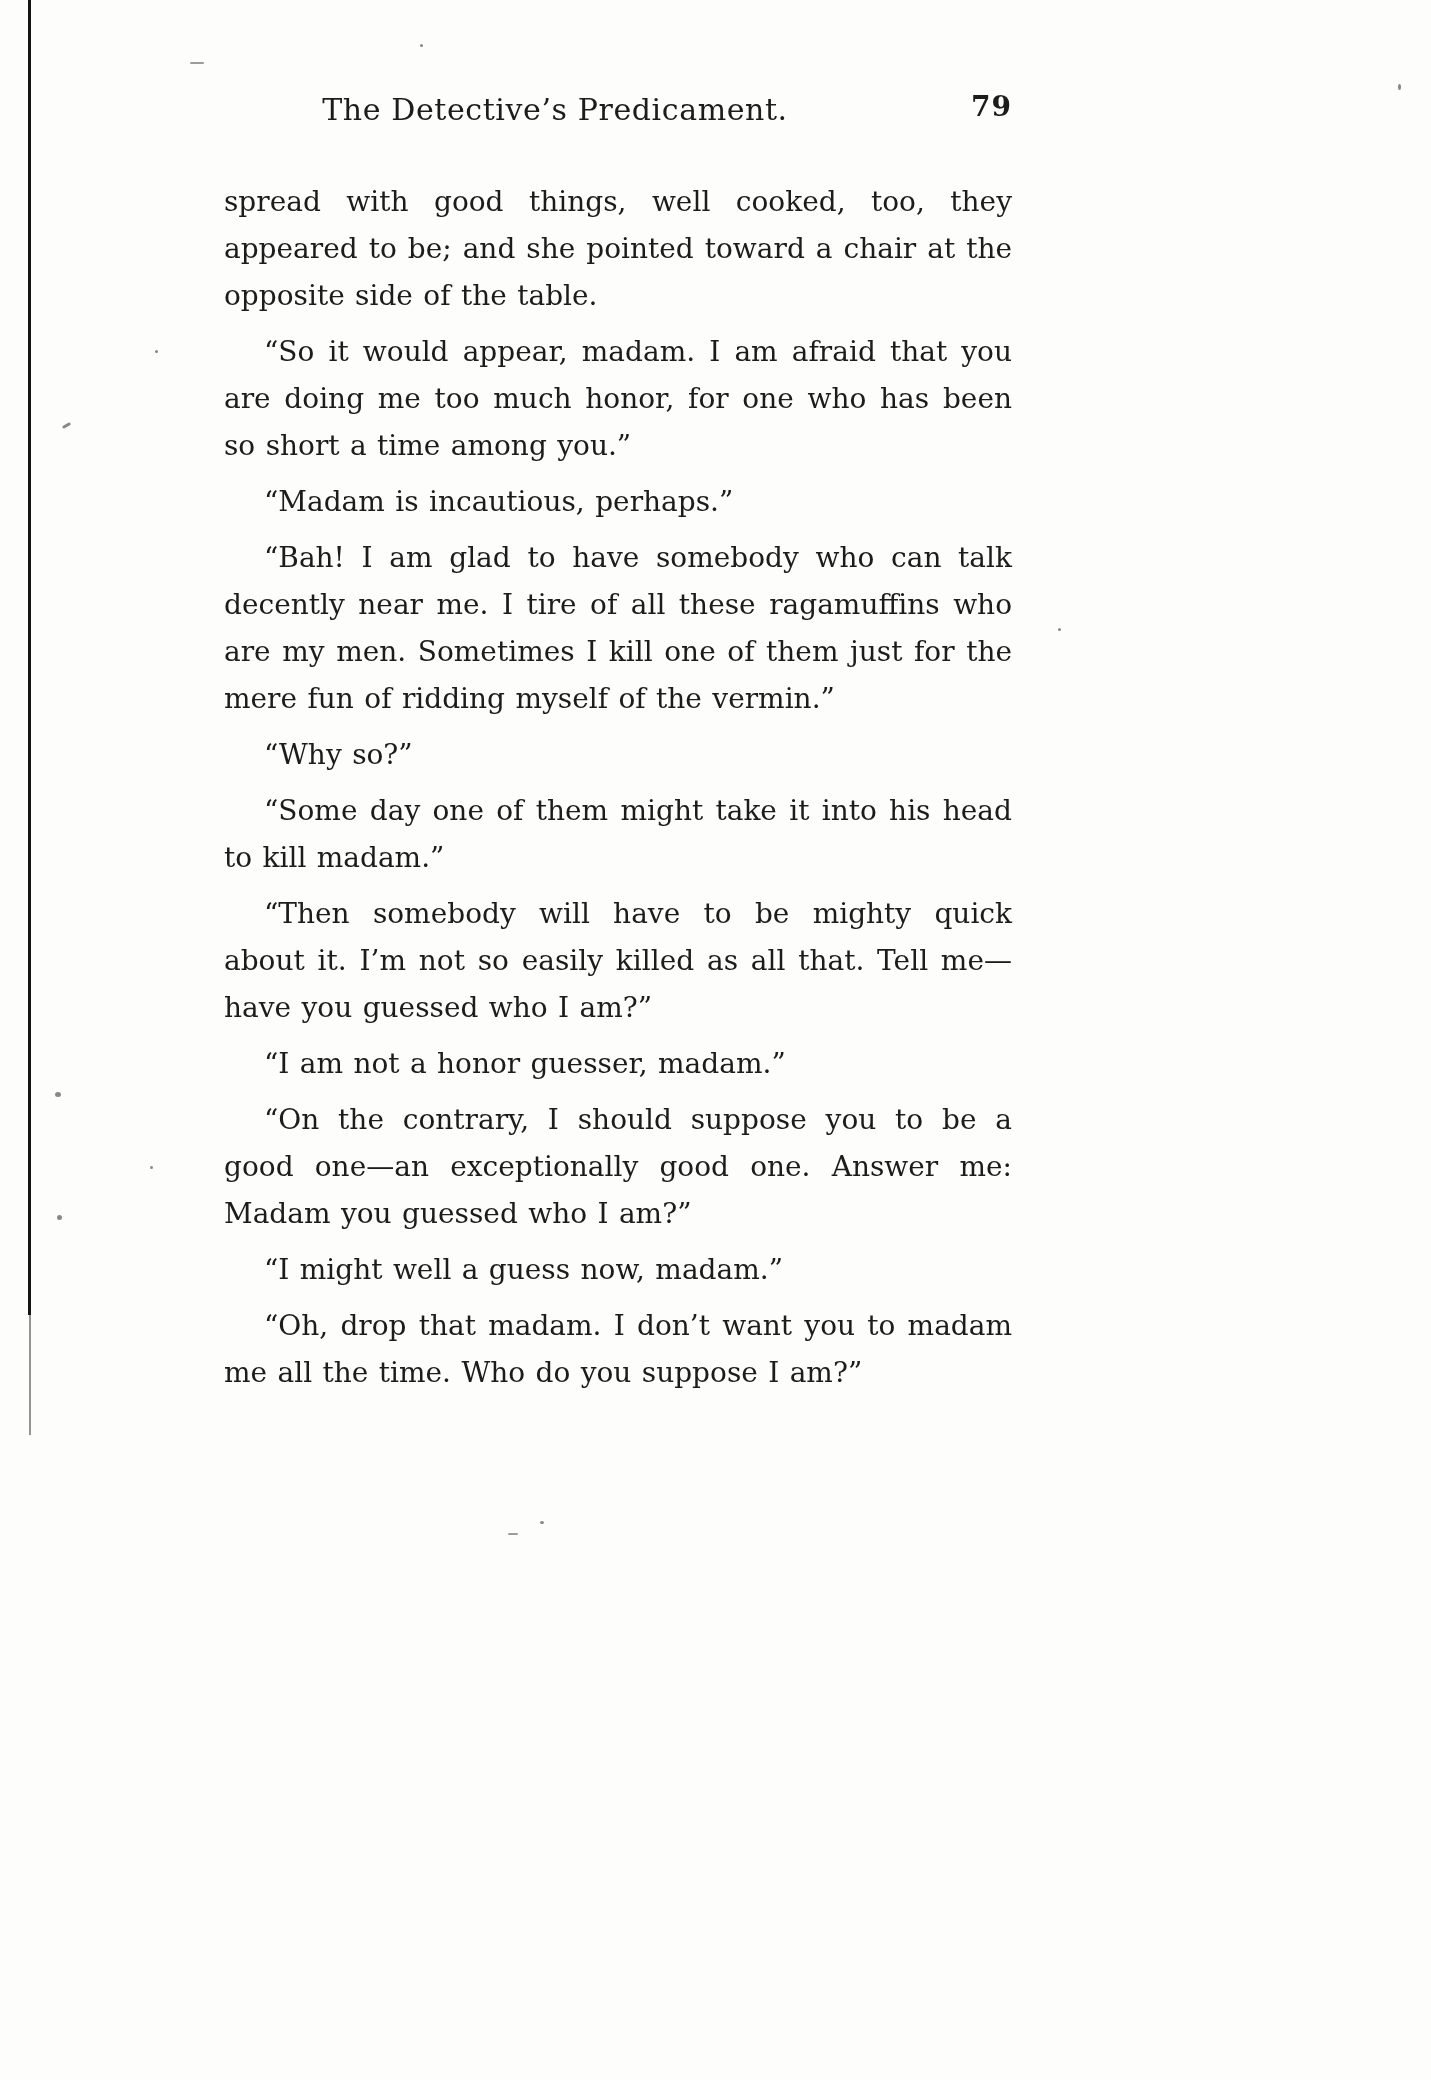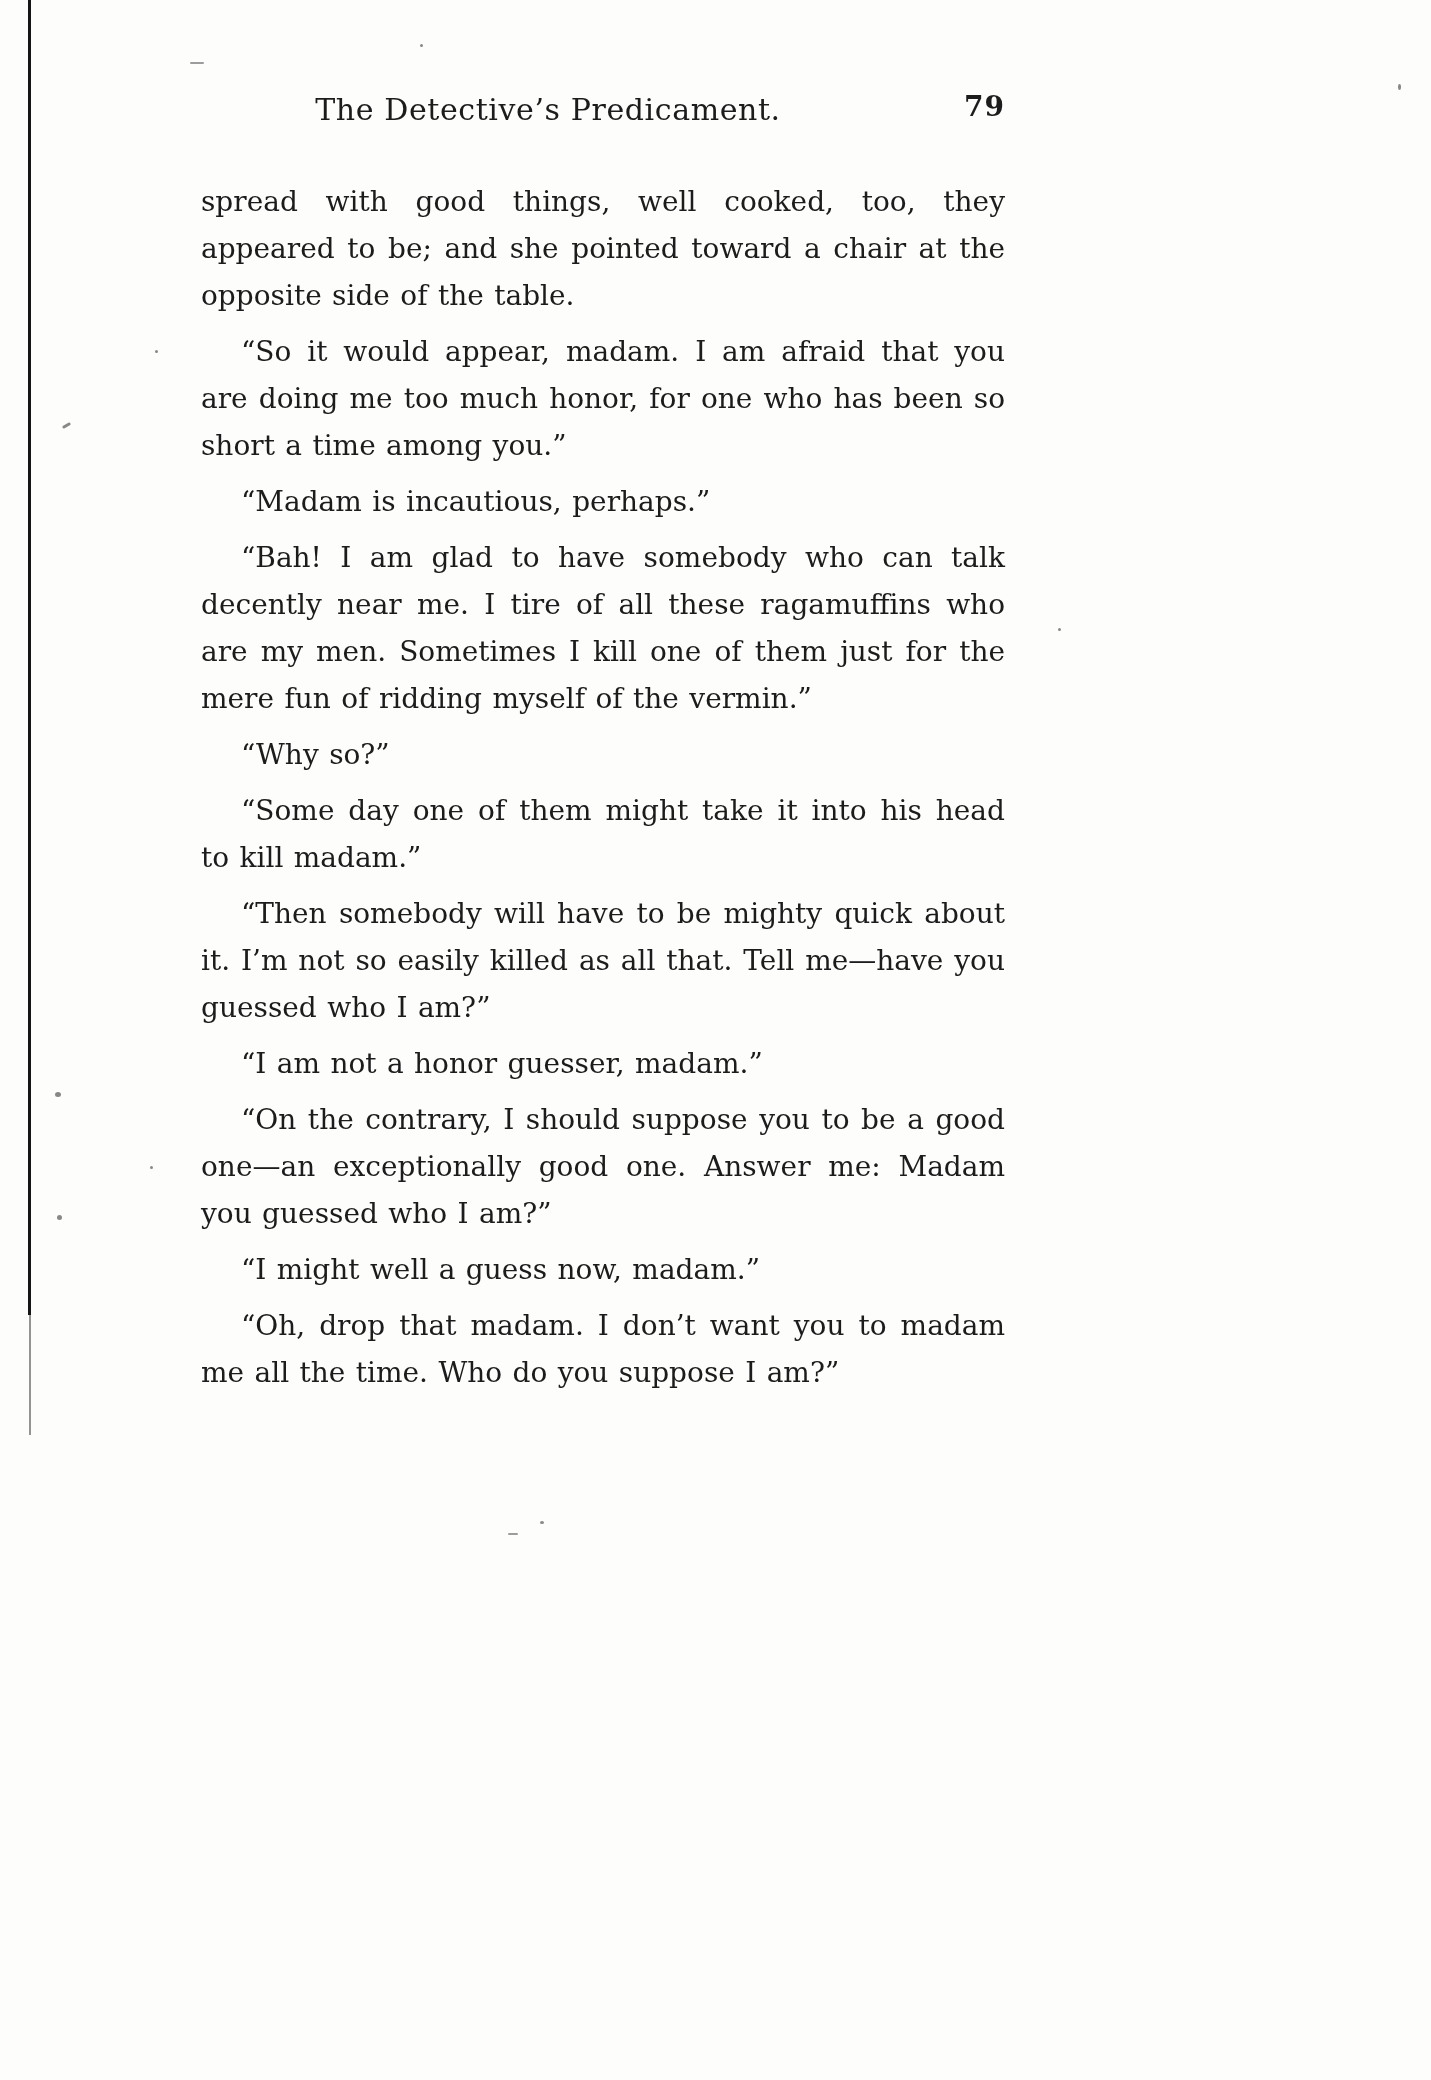--- a/index.html
+++ b/index.html
@@ -28,21 +28,21 @@
   .binding-line-lower {
     position: absolute;
     left: 29px;
     top: 1315px;
     width: 2px;
     height: 120px;
     background: rgba(20,20,20,0.45);
   }
   .content {
     position: absolute;
-    left: 201px;
+    left: 208px;
     top: 92px;
     width: 804px;
   }
   .header {
     position: relative;
     height: 52px;
     margin-bottom: 34px;
   }
   .title {
     position: absolute;
@@ -58,21 +58,21 @@
     right: 0;
     top: -2px;
     font-size: 28px;
     font-weight: bold;
     letter-spacing: 1px;
   }
   .para {
     font-size: 28px;
     line-height: 47px;
     text-align: justify;
-    margin: 0 0 9px 0;
+    margin: 0 0 9px 16px;
     word-spacing: 1.5px;
   }
   .para.indent {
     text-indent: 40px;
   }
   
   .speck {
     position: absolute;
     background: rgba(40,40,40,0.55);
     border-radius: 50%;

